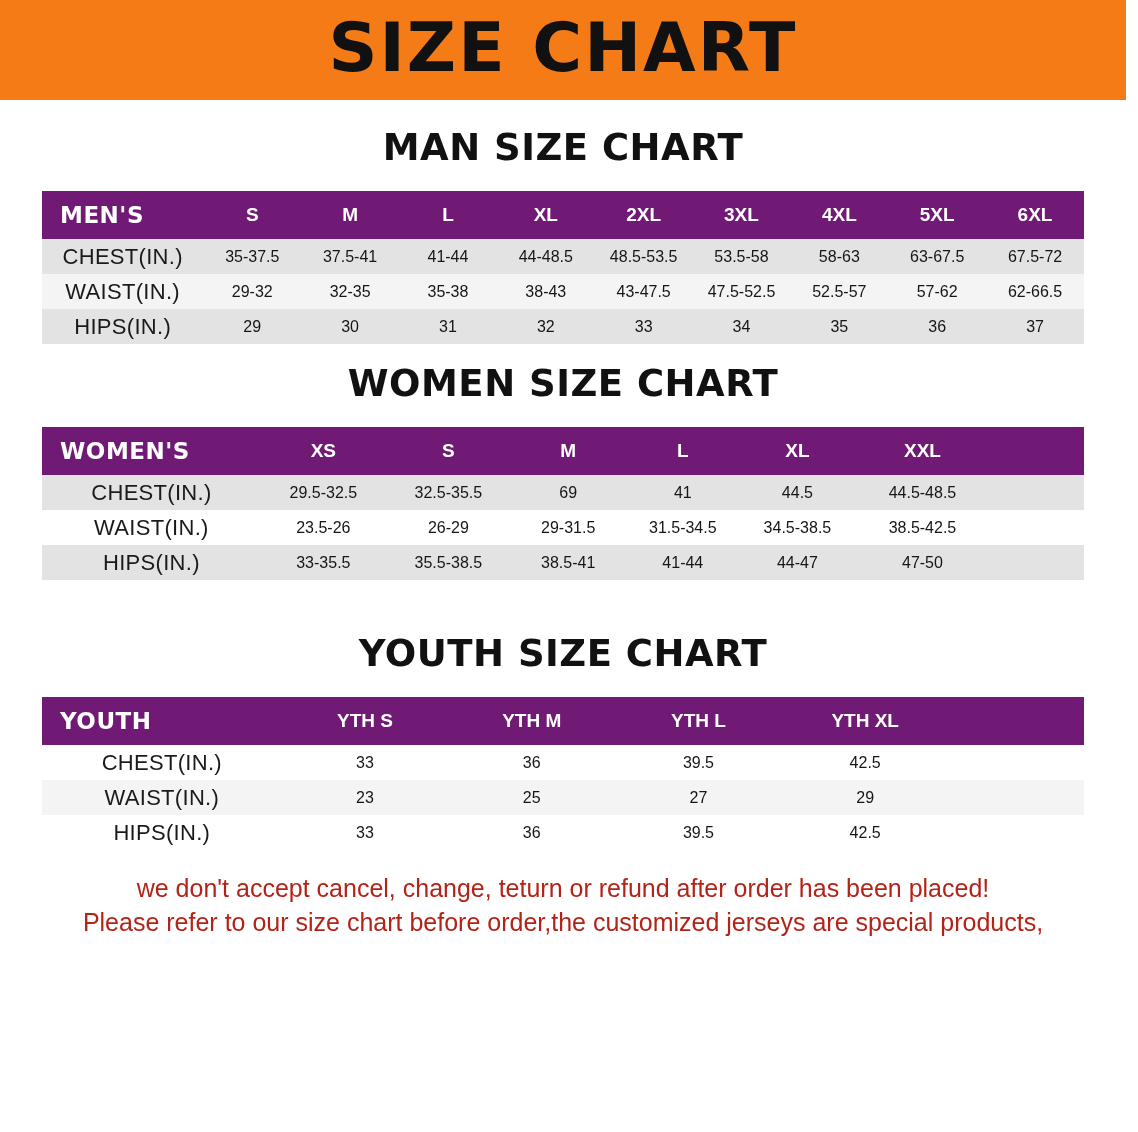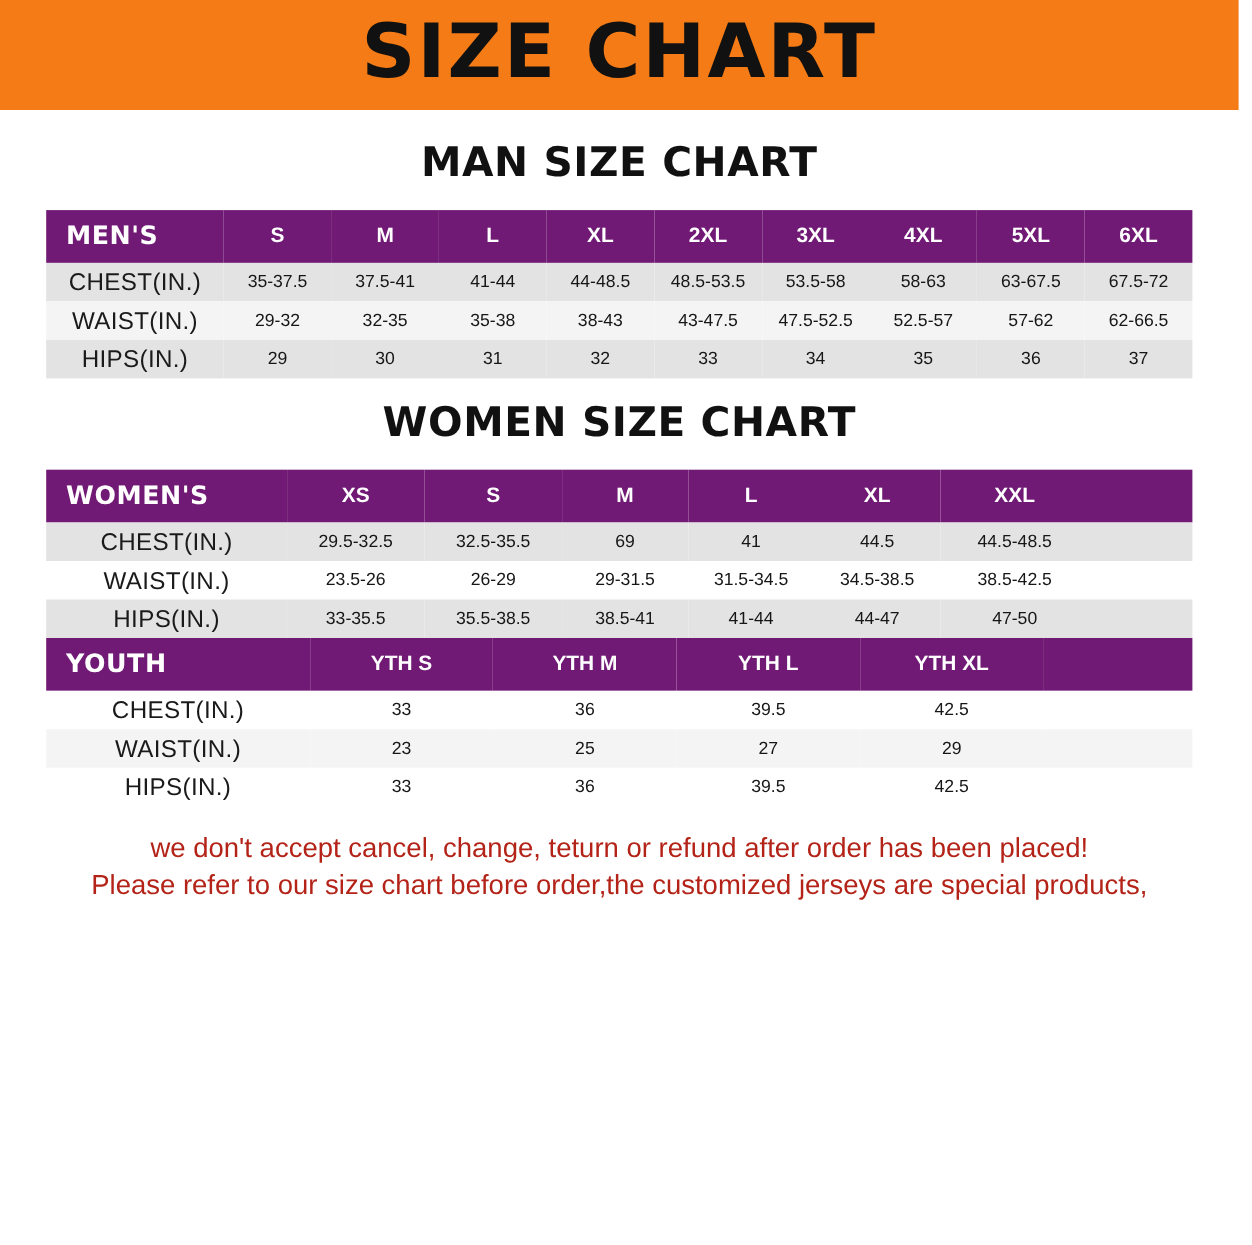--- a/index.html
+++ b/index.html
@@ -267,20 +267,21 @@
           <td>38.5-41</td>
           <td>41-44</td>
           <td>44-47</td>
           <td>47-50</td>
           <td></td>
         </tr>
       </tbody>
     </table>
   </div>
 
+  <div class="section-title mt-youth">YOUTH SIZE CHART</div>
   <div class="table-wrap">
     <table class="size-table youth-table">
       <colgroup>
         <col style="width:23%">
         <col style="width:16%">
           <col style="width:16%">
           <col style="width:16%">
         <col style="width:16%">
           <col style="width:13%">
       </colgroup>

